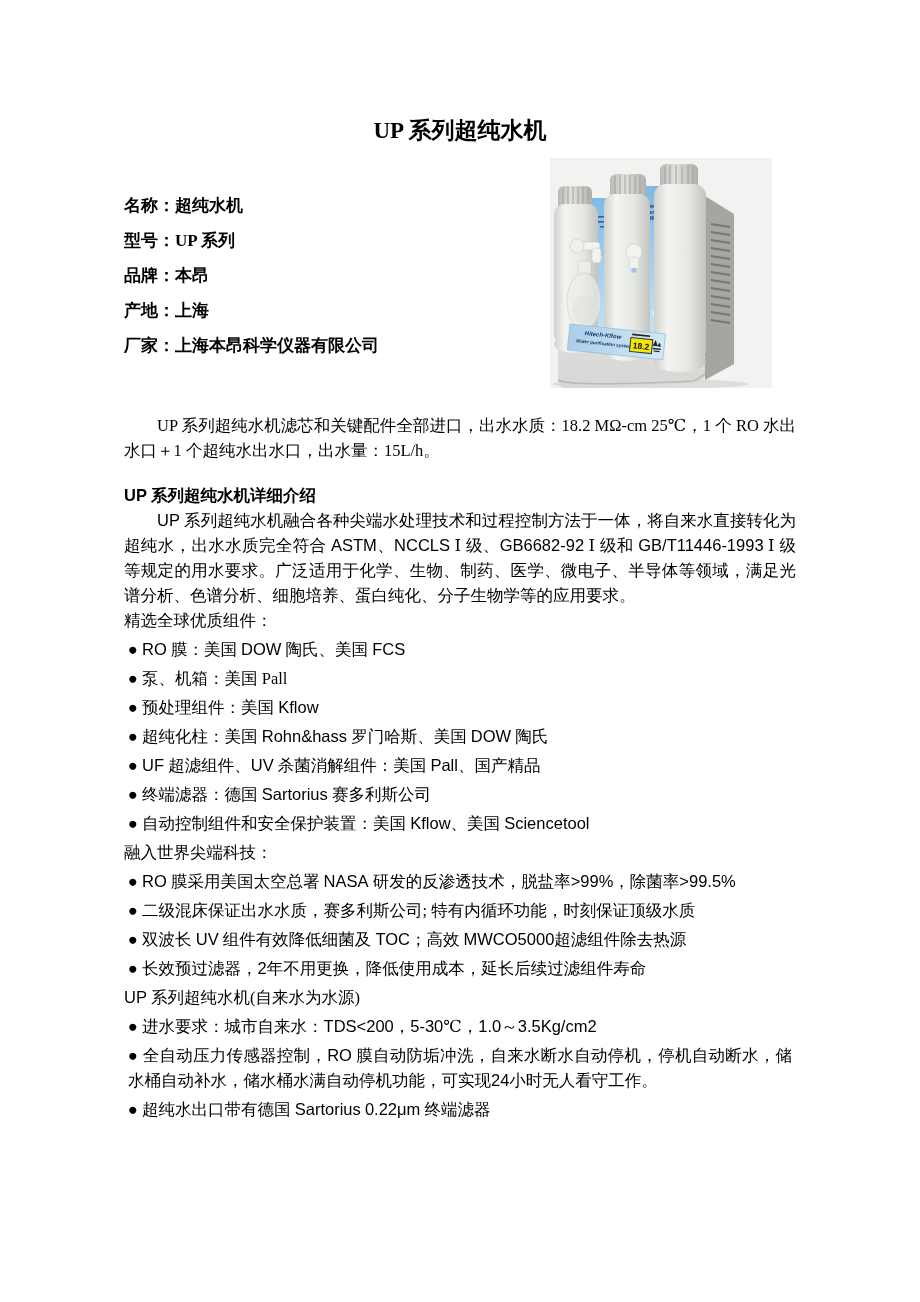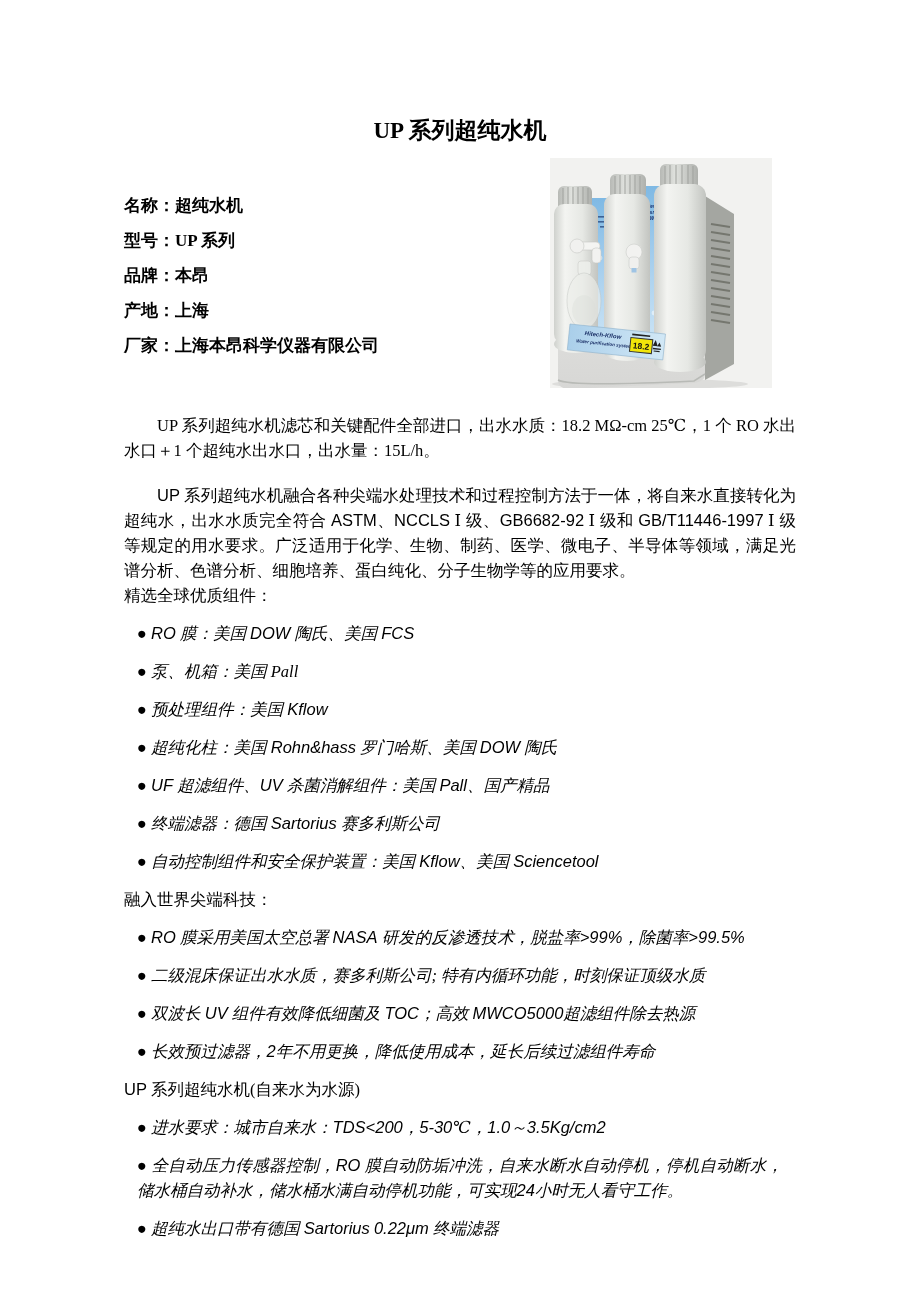--- a/index.html
+++ b/index.html
@@ -10,21 +10,21 @@
   }
   .content{position:absolute;left:124px;top:118px;width:672px;}
   .title{margin:0;font-size:23px;font-weight:bold;text-align:center;line-height:25px;}
   .fields{margin-top:45px;width:420px;font-weight:bold;font-size:17px;}
   .field{line-height:35px;white-space:nowrap;}
   .intro{margin:50px 0 0 0;font-size:16.5px;line-height:25px;text-indent:2em;text-align:justify;}
   .details{margin-top:20px;font-size:16.5px;line-height:25px;}
   .sect{margin:0;font-size:16.5px;line-height:25px;font-weight:bold;}
   .para{margin:0;text-indent:2em;text-align:justify;}
   .subhead{margin:0;}
-  .bullet{margin:13px;text-align:justify;font-style:italic;}
+  .bullet{margin:4px;text-align:justify;}
   .bullet::before{content:"● ";}
   .lat{font-family:"Liberation Sans","DejaVu Sans",sans-serif;}
   .photo{position:absolute;left:550px;top:158px;width:222px;height:230px;}
 </style>
 </head>
 <body>
 
 <div class="page">
 
   <svg class="photo" viewBox="0 0 222 230" xmlns="http://www.w3.org/2000/svg">
@@ -179,21 +179,22 @@
       <div class="field"><span>名称：</span><span>超纯水机</span></div>
       <div class="field"><span>型号：</span><span>UP 系列</span></div>
       <div class="field"><span>品牌：</span><span>本昂</span></div>
       <div class="field"><span>产地：</span><span>上海</span></div>
       <div class="field"><span>厂家：</span><span>上海本昂科学仪器有限公司</span></div>
     </div>
 
     <p class="intro">UP 系列超纯水机滤芯和关键配件全部进口，出水水质：18.2 MΩ-cm 25℃，1 个 RO 水出水口＋1 个超纯水出水口，出水量：15L/h。</p>
 
     <div class="details">
-      <p class="para mix"><span class="lat">UP</span> 系列超纯水机融合各种尖端水处理技术和过程控制方法于一体，将自来水直接转化为超纯水，出水水质完全符合 <span class="lat">ASTM</span>、<span class="lat">NCCLS</span> Ⅰ 级、<span class="lat">GB6682-92</span> Ⅰ 级和 <span class="lat">GB/T11446-1997</span> Ⅰ 级等规定的用水要求。广泛适用于化学、生物、制药、医学、微电子、半导体等领域，满足光谱分析、色谱分析、细胞培养、蛋白纯化、分子生物学等的应用要求。</p>
+      <h2 class="sect mix"><span class="lat">UP</span> 系列超纯水机详细介绍</h2>
+      <p class="para mix"><span class="lat">UP</span> 系列超纯水机融合各种尖端水处理技术和过程控制方法于一体，将自来水直接转化为超纯水，出水水质完全符合 <span class="lat">ASTM</span>、<span class="lat">NCCLS</span> Ⅰ 级、<span class="lat">GB6682-92</span> Ⅰ 级和 <span class="lat">GB/T11446-1993</span> Ⅰ 级等规定的用水要求。广泛适用于化学、生物、制药、医学、微电子、半导体等领域，满足光谱分析、色谱分析、细胞培养、蛋白纯化、分子生物学等的应用要求。</p>
 
       <p class="subhead">精选全球优质组件：</p>
       <div>
         <p class="bullet mix"><span class="lat">RO</span> 膜：美国 <span class="lat">DOW</span> 陶氏、美国 <span class="lat">FCS</span></p>
         <p class="bullet">泵、机箱：美国 Pall</p>
         <p class="bullet mix">预处理组件：美国 <span class="lat">Kflow</span></p>
         <p class="bullet mix">超纯化柱：美国 <span class="lat">Rohn&amp;hass</span> 罗门哈斯、美国 <span class="lat">DOW</span> 陶氏</p>
         <p class="bullet mix"><span class="lat">UF</span> 超滤组件、<span class="lat">UV</span> 杀菌消解组件：美国 <span class="lat">Pall</span>、国产精品</p>
         <p class="bullet mix">终端滤器：德国 <span class="lat">Sartorius</span> 赛多利斯公司</p>
         <p class="bullet mix">自动控制组件和安全保护装置：美国 <span class="lat">Kflow</span>、美国 <span class="lat">Sciencetool</span></p>

